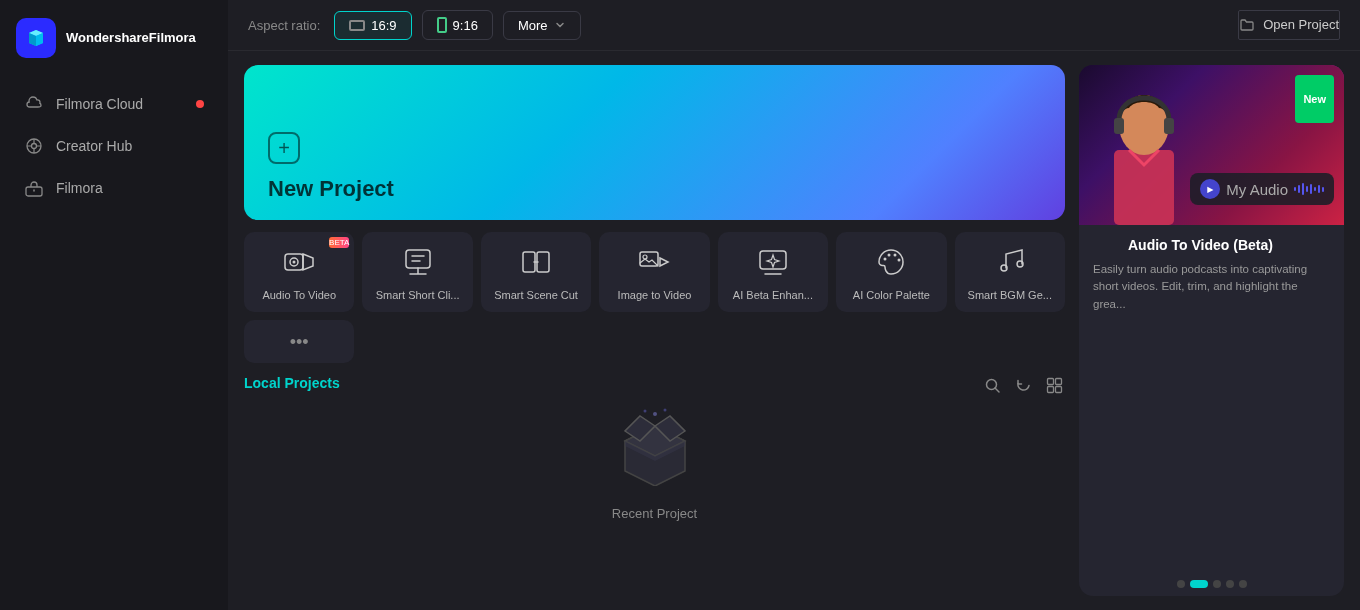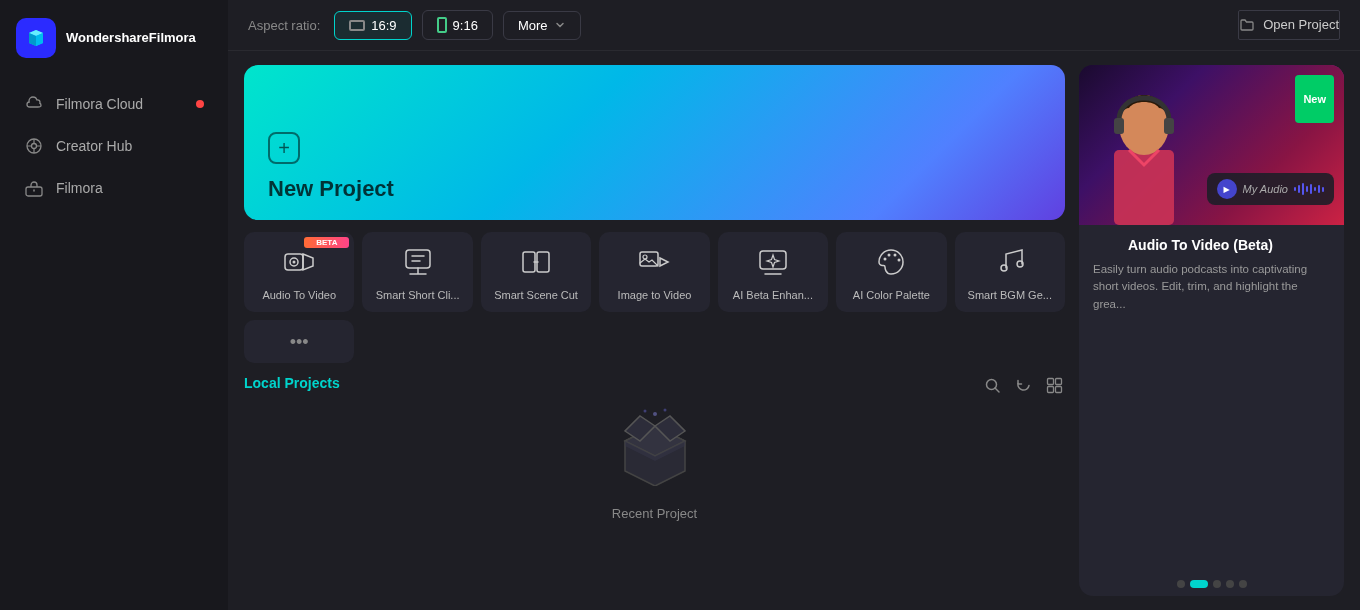--- a/index.html
+++ b/index.html
@@ -290,22 +290,22 @@
       line-height: 1.3;
     }
 
     .beta-badge {
       position: absolute;
       top: 5px;
       right: 5px;
       background: linear-gradient(90deg, #ff6b35, #ff4488);
       color: #fff;
       font-size: 8px;
-      font-weight: 700;
-      padding: 1px 12px;
+      font-weight: 400;
+      padding: 1px 0;
       border-radius: 3px;
       text-transform: uppercase;
     }
 
     .more-tools-item {
       background: #252530;
       border-radius: 10px;
       display: flex;
       align-items: center;
       justify-content: center;
@@ -741,21 +741,21 @@
             <path d="M25 40C25 28 35 18 50 18C65 18 75 28 75 40" stroke="#333" stroke-width="5" fill="none"></path>
             <rect x="20" y="38" width="10" height="16" rx="3" fill="#444"></rect>
             <rect x="70" y="38" width="10" height="16" rx="3" fill="#444"></rect>
 
             <path d="M35 70L50 85L65 70" stroke="#ee4466" stroke-width="3" fill="none"></path>
           </svg>
         </div>
 
         <div class="audio-player-overlay">
           <div class="audio-play-btn">▶</div>
-          <span style="font-size:11px;color:#aaa;font-style:italic;">My Audio</span>
+          <span style="font-size:15px;color:#aaa;">My Audio</span>
           <div class="audio-waveform">
             <div class="waveform-bar" style="height:4px;"></div>
             <div class="waveform-bar" style="height:8px;"></div>
             <div class="waveform-bar" style="height:12px;"></div>
             <div class="waveform-bar" style="height:6px;"></div>
             <div class="waveform-bar" style="height:10px;"></div>
             <div class="waveform-bar" style="height:4px;"></div>
             <div class="waveform-bar" style="height:8px;"></div>
             <div class="waveform-bar" style="height:5px;"></div>
           </div>

